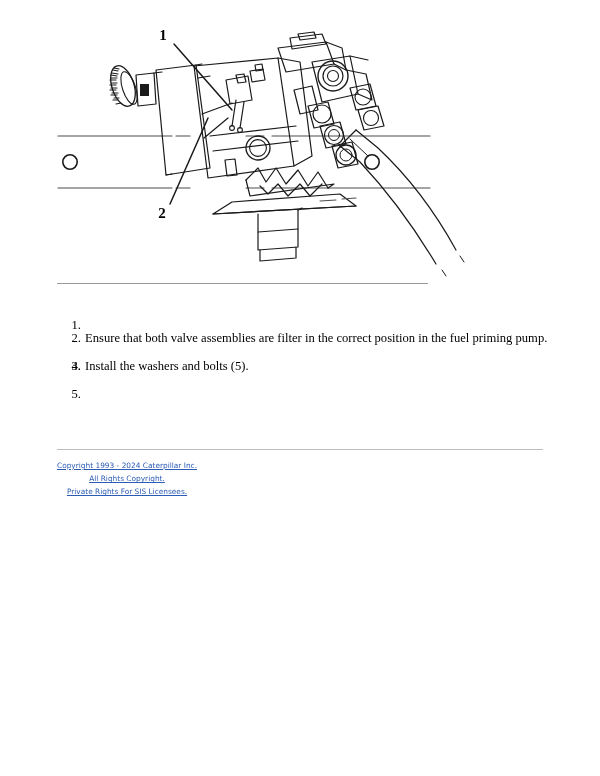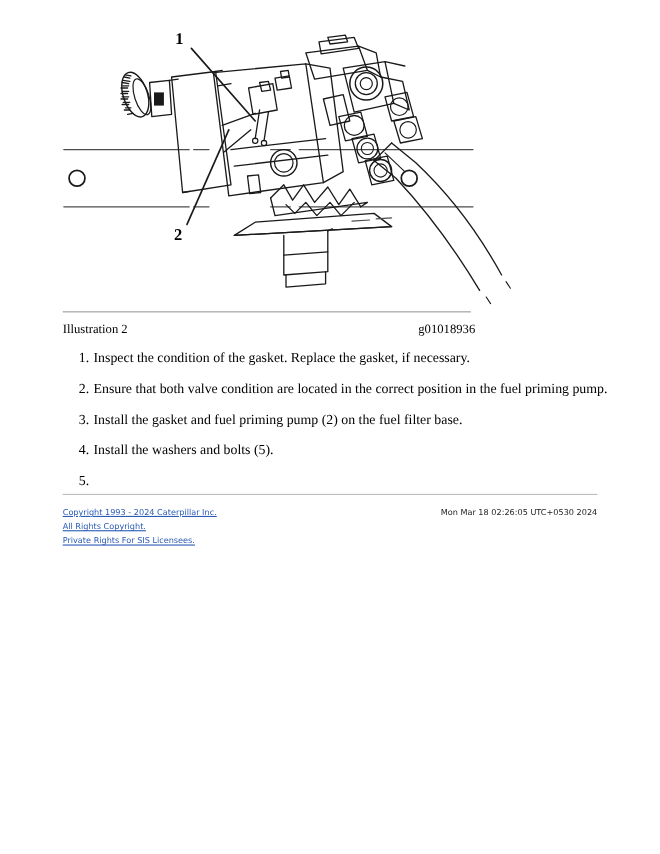--- a/index.html
+++ b/index.html
@@ -115,20 +115,21 @@
   }
   .footer-links {
     position: absolute;
     left: 0;
     top: 0;
   }
   .footer-link {
     display: block;
     color: #2b5bb5;
     white-space: nowrap;
+    text-align: center;
   }
   .footer-timestamp {
     position: absolute;
     right: 0;
     top: 0;
     color: #232323;
     white-space: nowrap;
   }
 </style>
 </head>
@@ -264,51 +265,44 @@
         </g>
       </g>
 
       <text x="113" y="22" font-family="Liberation Serif, serif" font-size="15" font-weight="bold" fill="#000" text-anchor="middle">1</text>
       <text x="112" y="200" font-family="Liberation Serif, serif" font-size="15" font-weight="bold" fill="#000" text-anchor="middle">2</text>
     </svg>
   </div>
 
   <div class="fig-rule"></div>
 
-  <div class="caption-row">
-    <span class="caption-title">Illustration 2</span>
-    <span class="caption-id">g01018936</span>
-  </div>
 
   <div class="steps">
     <div class="step">
       <span class="step-num">1.</span>
-      <span class="step-text">Inspect the condition of the gasket. Replace the gasket, if necessary.</span>
     </div>
     <div class="step">
       <span class="step-num">2.</span>
-      <span class="step-text">Ensure that both valve condition are located in the correct position in the fuel priming pump.</span>
+      <span class="step-text">Ensure that both valve assemblies are filter in the correct position in the fuel priming pump.</span>
     </div>
     <div class="step">
       <span class="step-num">3.</span>
-      <span class="step-text">Install the gasket and fuel priming pump (2) on the fuel filter base.</span>
     </div>
     <div class="step">
       <span class="step-num">4.</span>
       <span class="step-text">Install the washers and bolts (5).</span>
     </div>
     <div class="step">
       <span class="step-num">5.</span>
     </div>
   </div>
 
   <div class="footer-rule"></div>
 
   <div class="footer">
     <div class="footer-links">
       <a class="footer-link" href="#">Copyright 1993 - 2024 Caterpillar Inc.</a>
       <a class="footer-link" href="#">All Rights Copyright.</a>
       <a class="footer-link" href="#">Private Rights For SIS Licensees.</a>
     </div>
-    <span class="footer-timestamp">Mon Mar 18 02:26:05 UTC+0530 2024</span>
   </div>
 
 </div>
 
 </body></html>

